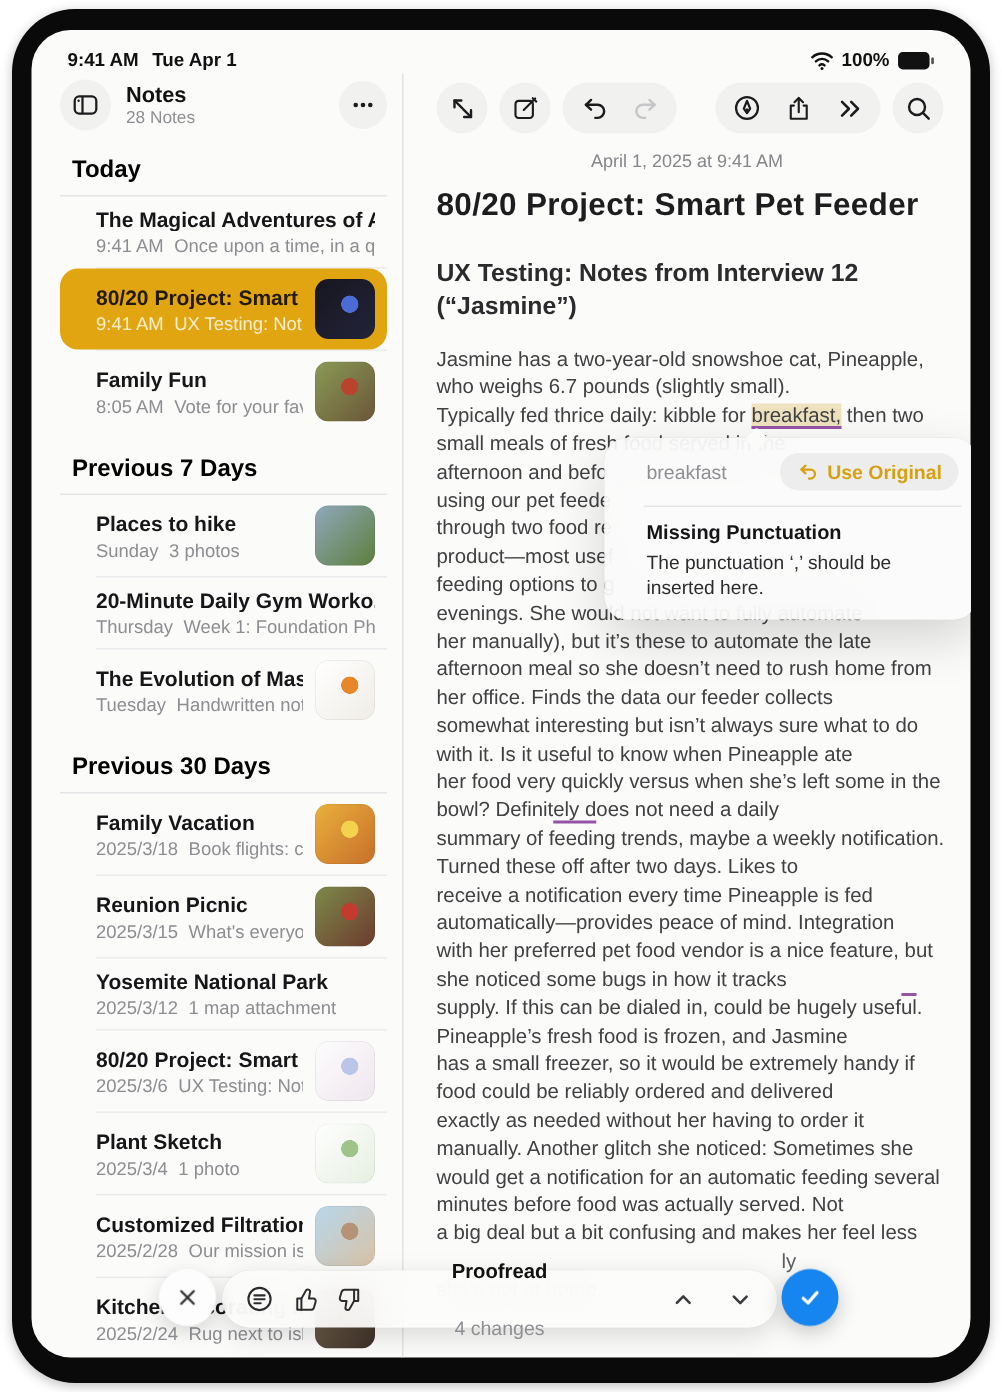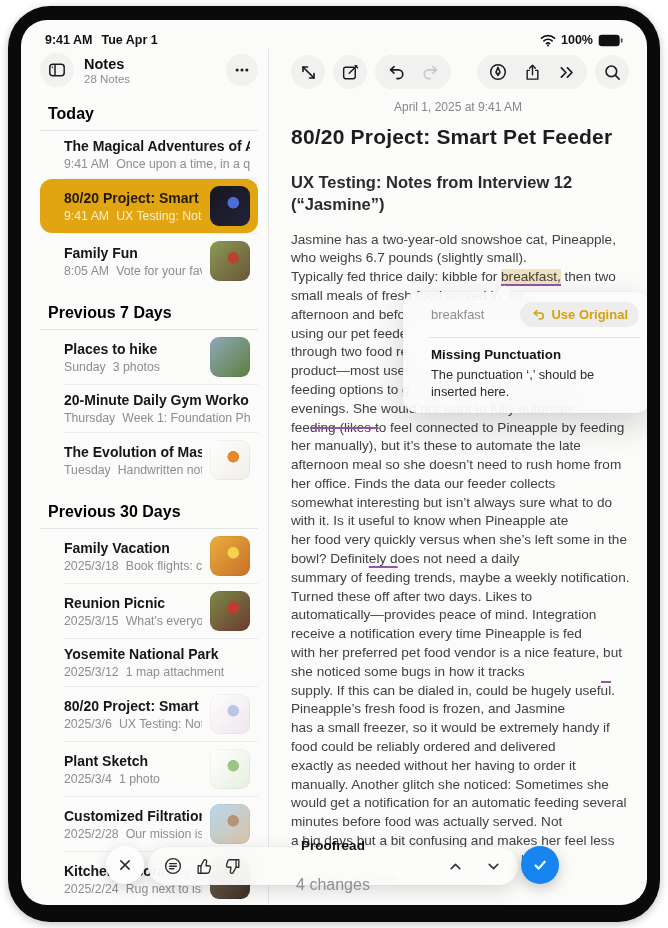--- a/index.html
+++ b/index.html
@@ -74,21 +74,21 @@
   .float-btn { position:absolute; width:38px; height:38px; border-radius:50%; display:flex; align-items:center; justify-content:center; z-index:8; }
   .close-btn { left:85px; top:826px; background:#fdfdfd; box-shadow:0 4px 14px rgba(0,0,0,.16); }
   .accept-btn { left:500px; top:826px; background:var(--blue); box-shadow:0 4px 14px rgba(0,0,0,.22); }
   .bottom-pill { position:absolute; left:127px; top:827px; width:370px; height:38px; border-radius:19px; z-index:7;
                  background:rgba(252,252,251,.92); backdrop-filter:blur(14px); -webkit-backdrop-filter:blur(14px);
                  box-shadow:0 5px 18px rgba(0,0,0,.14), 0 0 0 .5px rgba(0,0,0,.04);
                  display:flex; align-items:center; padding:0 10px; }
   .bp-ic { width:30px; height:30px; display:flex; align-items:center; justify-content:center; }
   .bp-center { position:absolute; left:0; right:0; top:0; bottom:0; display:flex; flex-direction:column; align-items:center; justify-content:center; pointer-events:none;gap:22px; }
   .bp-title { font-size:13.5px; font-weight:700; color:#111; }
-  .bp-sub { font-size:16px; color:#8e8e93; margin-top:1px; }
+  .bp-sub { font-size:13px; color:#8e8e93; margin-top:1px; }
   .bp-right { margin-left:auto; display:flex; gap:8px; }
   svg { display:block; }
 </style>
 </head>
 <body>
 
 <div class="device">
   <div class="screen">
 
     <div class="statusbar">
@@ -321,43 +321,42 @@
             <div class="line"><span>Jasmine has a two-year-old snowshoe cat, Pineapple,</span></div>
             <div class="line"><span>who weighs 6.7 pounds (slightly small).</span></div>
             <div class="line"><span>Typically fed thrice daily: kibble for </span><span class="hl">breakfast,</span><span> then two</span></div>
             <div class="line"><span>small meals of fresh food served in the</span></div>
             <div class="line"><span>afternoon and befo</span></div>
             <div class="line"><span>using our pet feede</span></div>
             <div class="line"><span>through two food re</span></div>
             <div class="line"><span>product—most usef</span></div>
             <div class="line"><span>feeding options to g</span></div>
             <div class="line"><span>evenings. She would not want to fully automate</span></div>
-            <div class="line"><span>fee</span><span class="strike">ding (likes t</span><span>o feel connected to Pineapple by feeding</span></div>
             <div class="line"><span>her manually), but it’s these to automate the late</span></div>
             <div class="line"><span>afternoon meal so she doesn’t need to rush home from</span></div>
             <div class="line"><span>her office. Finds the data our feeder collects</span></div>
             <div class="line"><span>somewhat interesting but isn’t always sure what to do</span></div>
             <div class="line"><span>with it. Is it useful to know when Pineapple ate</span></div>
             <div class="line"><span>her food very quickly versus when she’s left some in the</span></div>
             <div class="line"><span>bowl? Definit</span><span class="uline">ely d</span><span>oes not need a daily</span></div>
             <div class="line"><span>summary of feeding trends, maybe a weekly notification.</span></div>
             <div class="line"><span>Turned these off after two days. Likes to</span></div>
+            <div class="line"><span>receive a notification every time Pineapple is fed</span></div>
             <div class="line"><span>automatically—provides peace of mind. Integration</span></div>
-            <div class="line"><span>receive a notification every time Pineapple is fed</span></div>
             <div class="line"><span>with her preferred pet food vendor is a nice feature, but</span></div>
             <div class="line"><span>she noticed some bugs in how it tracks</span></div>
             <div class="line"><span>supply. If this can be dialed in, could be hugely usef</span><span class="ins">ul</span><span>.</span></div>
             <div class="line"><span>Pineapple’s fresh food is frozen, and Jasmine</span></div>
             <div class="line"><span>has a small freezer, so it would be extremely handy if</span></div>
             <div class="line"><span>food could be reliably ordered and delivered</span></div>
             <div class="line"><span>exactly as needed without her having to order it</span></div>
             <div class="line"><span>manually. Another glitch she noticed: Sometimes she</span></div>
             <div class="line"><span>would get a notification for an automatic feeding several</span></div>
             <div class="line"><span>minutes before food was actually served. Not</span></div>
-            <div class="line"><span>a big days but a bit confusing and makes her feel less</span></div>
+            <div class="line"><span>a big deal but a bit confusing and makes her feel less</span></div>
             <div class="line"><span class="frag">ly</span></div>
             <div class="line"><span class="dim">she’s not at home.</span></div>
           </div>
       </section>
     </div>
 
     <div class="popup">
       <div class="popup-row">
         <span class="popup-word">breakfast</span>
         <span class="use-original">

